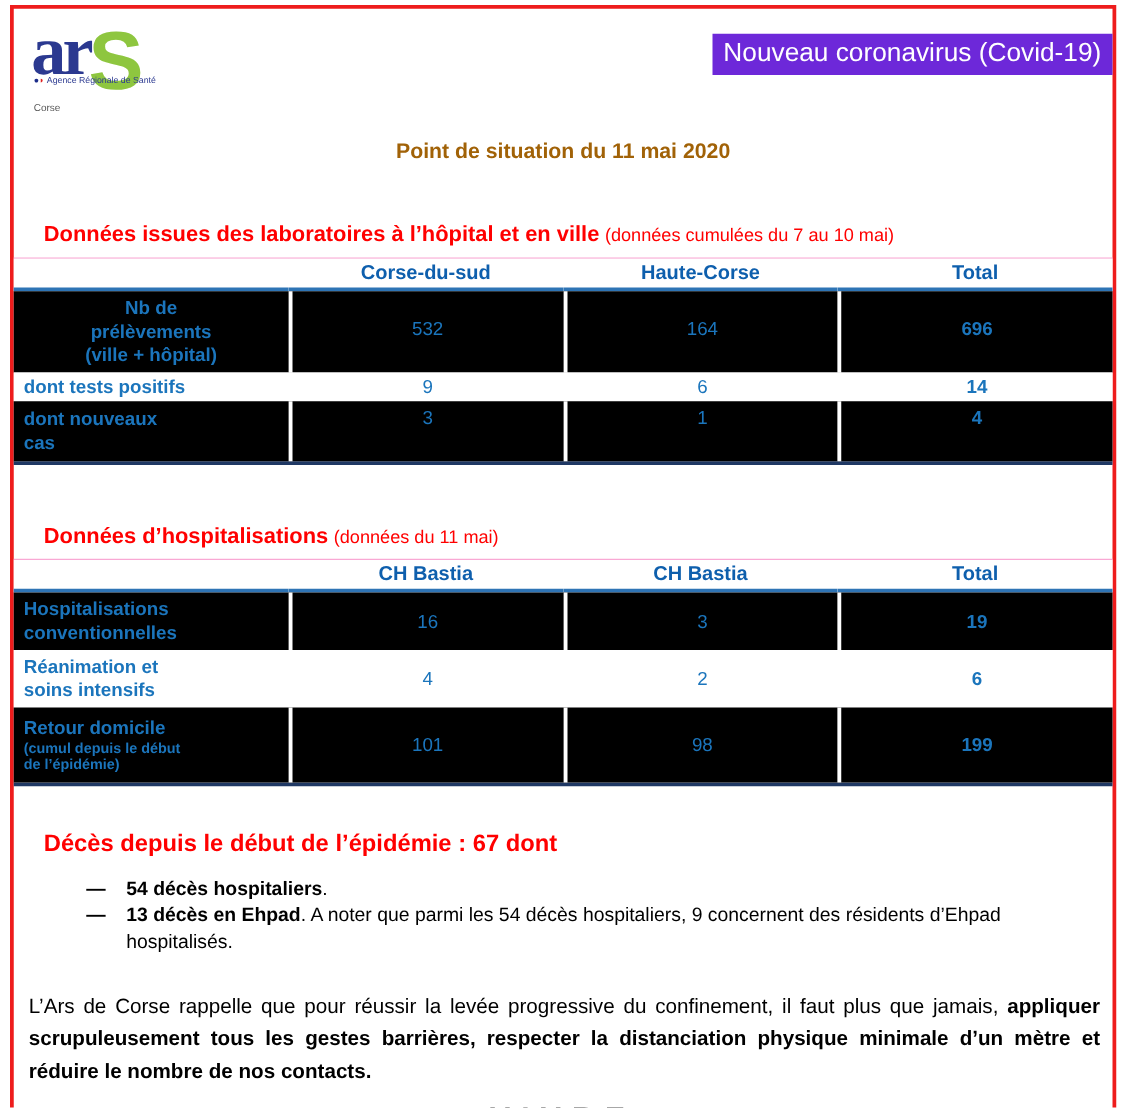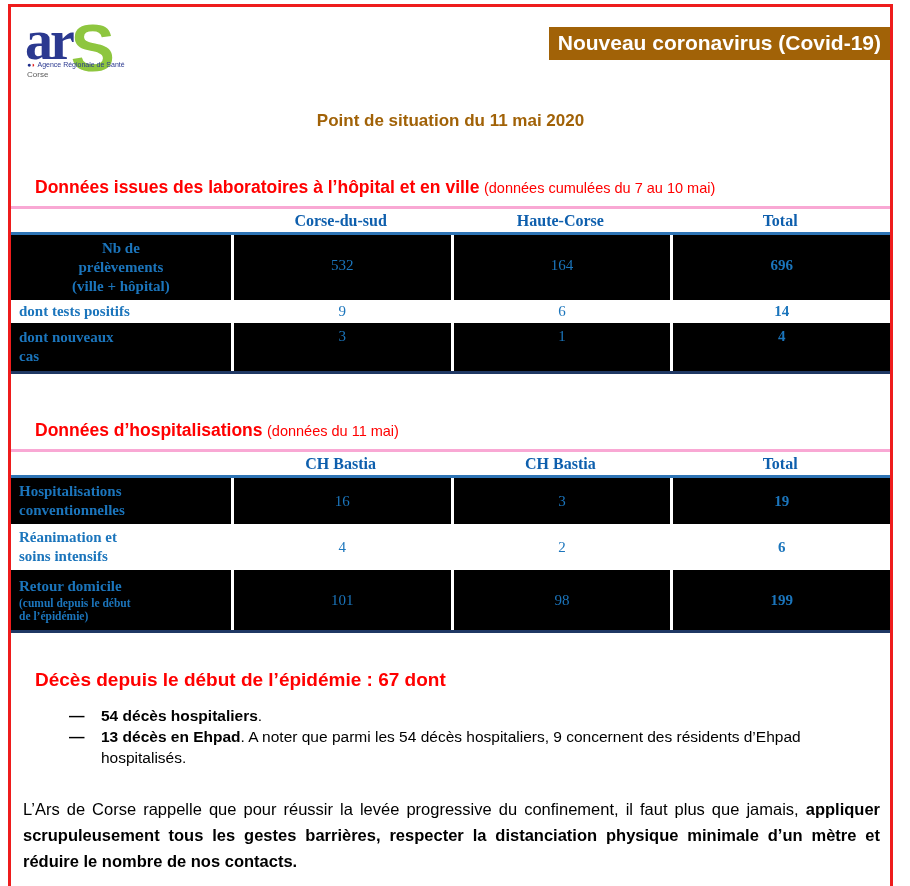--- a/index.html
+++ b/index.html
@@ -14,36 +14,36 @@
 
   
   .header-row { display:flex; align-items:flex-start; padding:12px 0 0 14px; height:78px; }
   .logo { position:relative; width:170px; height:74px; }
   .logo-big { position:absolute; top:-16px; left:0; line-height:1; white-space:nowrap; }
   .logo-ar { font-size:56px; font-weight:bold; color:#2b3990; letter-spacing:-3px;font-family:Liberation Serif, serif; }
   .logo-s  { font-size:66px; font-weight:bold; color:#8ec63f; display:inline-block; transform:translateY(12px); margin-left:-1px; }
   .logo-sub { position:absolute; top:42px; left:2px; font-size:7px; color:#2b3990; white-space:nowrap; }
   .logo-mark-blue { color:#1b2c8a; font-size:7px; }
   .logo-mark-red  { color:#e02020; font-size:7px; margin-right:2px; }
-  .logo-region { position:absolute; top:51px; left:2px; font-size:8px; color:#5a5a5a;text-align:center; }
+  .logo-region { position:absolute; top:63px; left:2px; font-size:8px; color:#5a5a5a;text-align:center; }
   .banner {
-    margin-left:auto; margin-top:8px; background:#a16207; color:#ffffff;
-    font-weight:bold; font-size:21px; padding:4px 9px 5px 9px; white-space:nowrap;
+    margin-left:auto; margin-top:8px; background:#6d28d9; color:#ffffff;
+    font-weight:normal; font-size:21px; padding:4px 9px 5px 9px; white-space:nowrap;
   }
 
   
   .situation-title { margin-top:14px; text-align:center; color:#a16207; font-weight:bold; font-size:17px; }
   .section-title { margin:46px 0 0 24px; color:#ff0000; }
   .section-title .main { font-weight:bold; font-size:17.5px; }
   .section-title .note { font-size:14.5px; }
   .deces-title { margin:36px 0 0 24px; color:#ff0000; font-weight:bold; font-size:19px; }
 
   
   table { width:100%; border-collapse:separate; border-spacing:0; margin-top:8px;
-          border-top:3px solid #f9a8d4; border-bottom:3px solid #1f3864; table-layout:fixed;font-family:Liberation Serif, serif; }
+          border-top:1px solid #f9a8d4; border-bottom:3px solid #1f3864; table-layout:fixed; }
   col { width:25%; }
   thead td {
     border-bottom:3px solid #2e74b5; background:#ffffff; color:#0e5fad;
     font-weight:bold; font-size:16px; text-align:center; padding:3px 0 2px 0;
   }
   tbody td { font-size:15px; color:#1b75bc; text-align:center; vertical-align:middle; background:#ffffff; }
   tbody tr.shade td { background:#000000; }
   tbody td + td { border-left:3px solid #ffffff; }
   td.label { text-align:left; font-weight:bold; padding-left:8px; white-space:pre-line; line-height:19px; }
   tr.centered td.label { text-align:center; padding:4px 0; }

